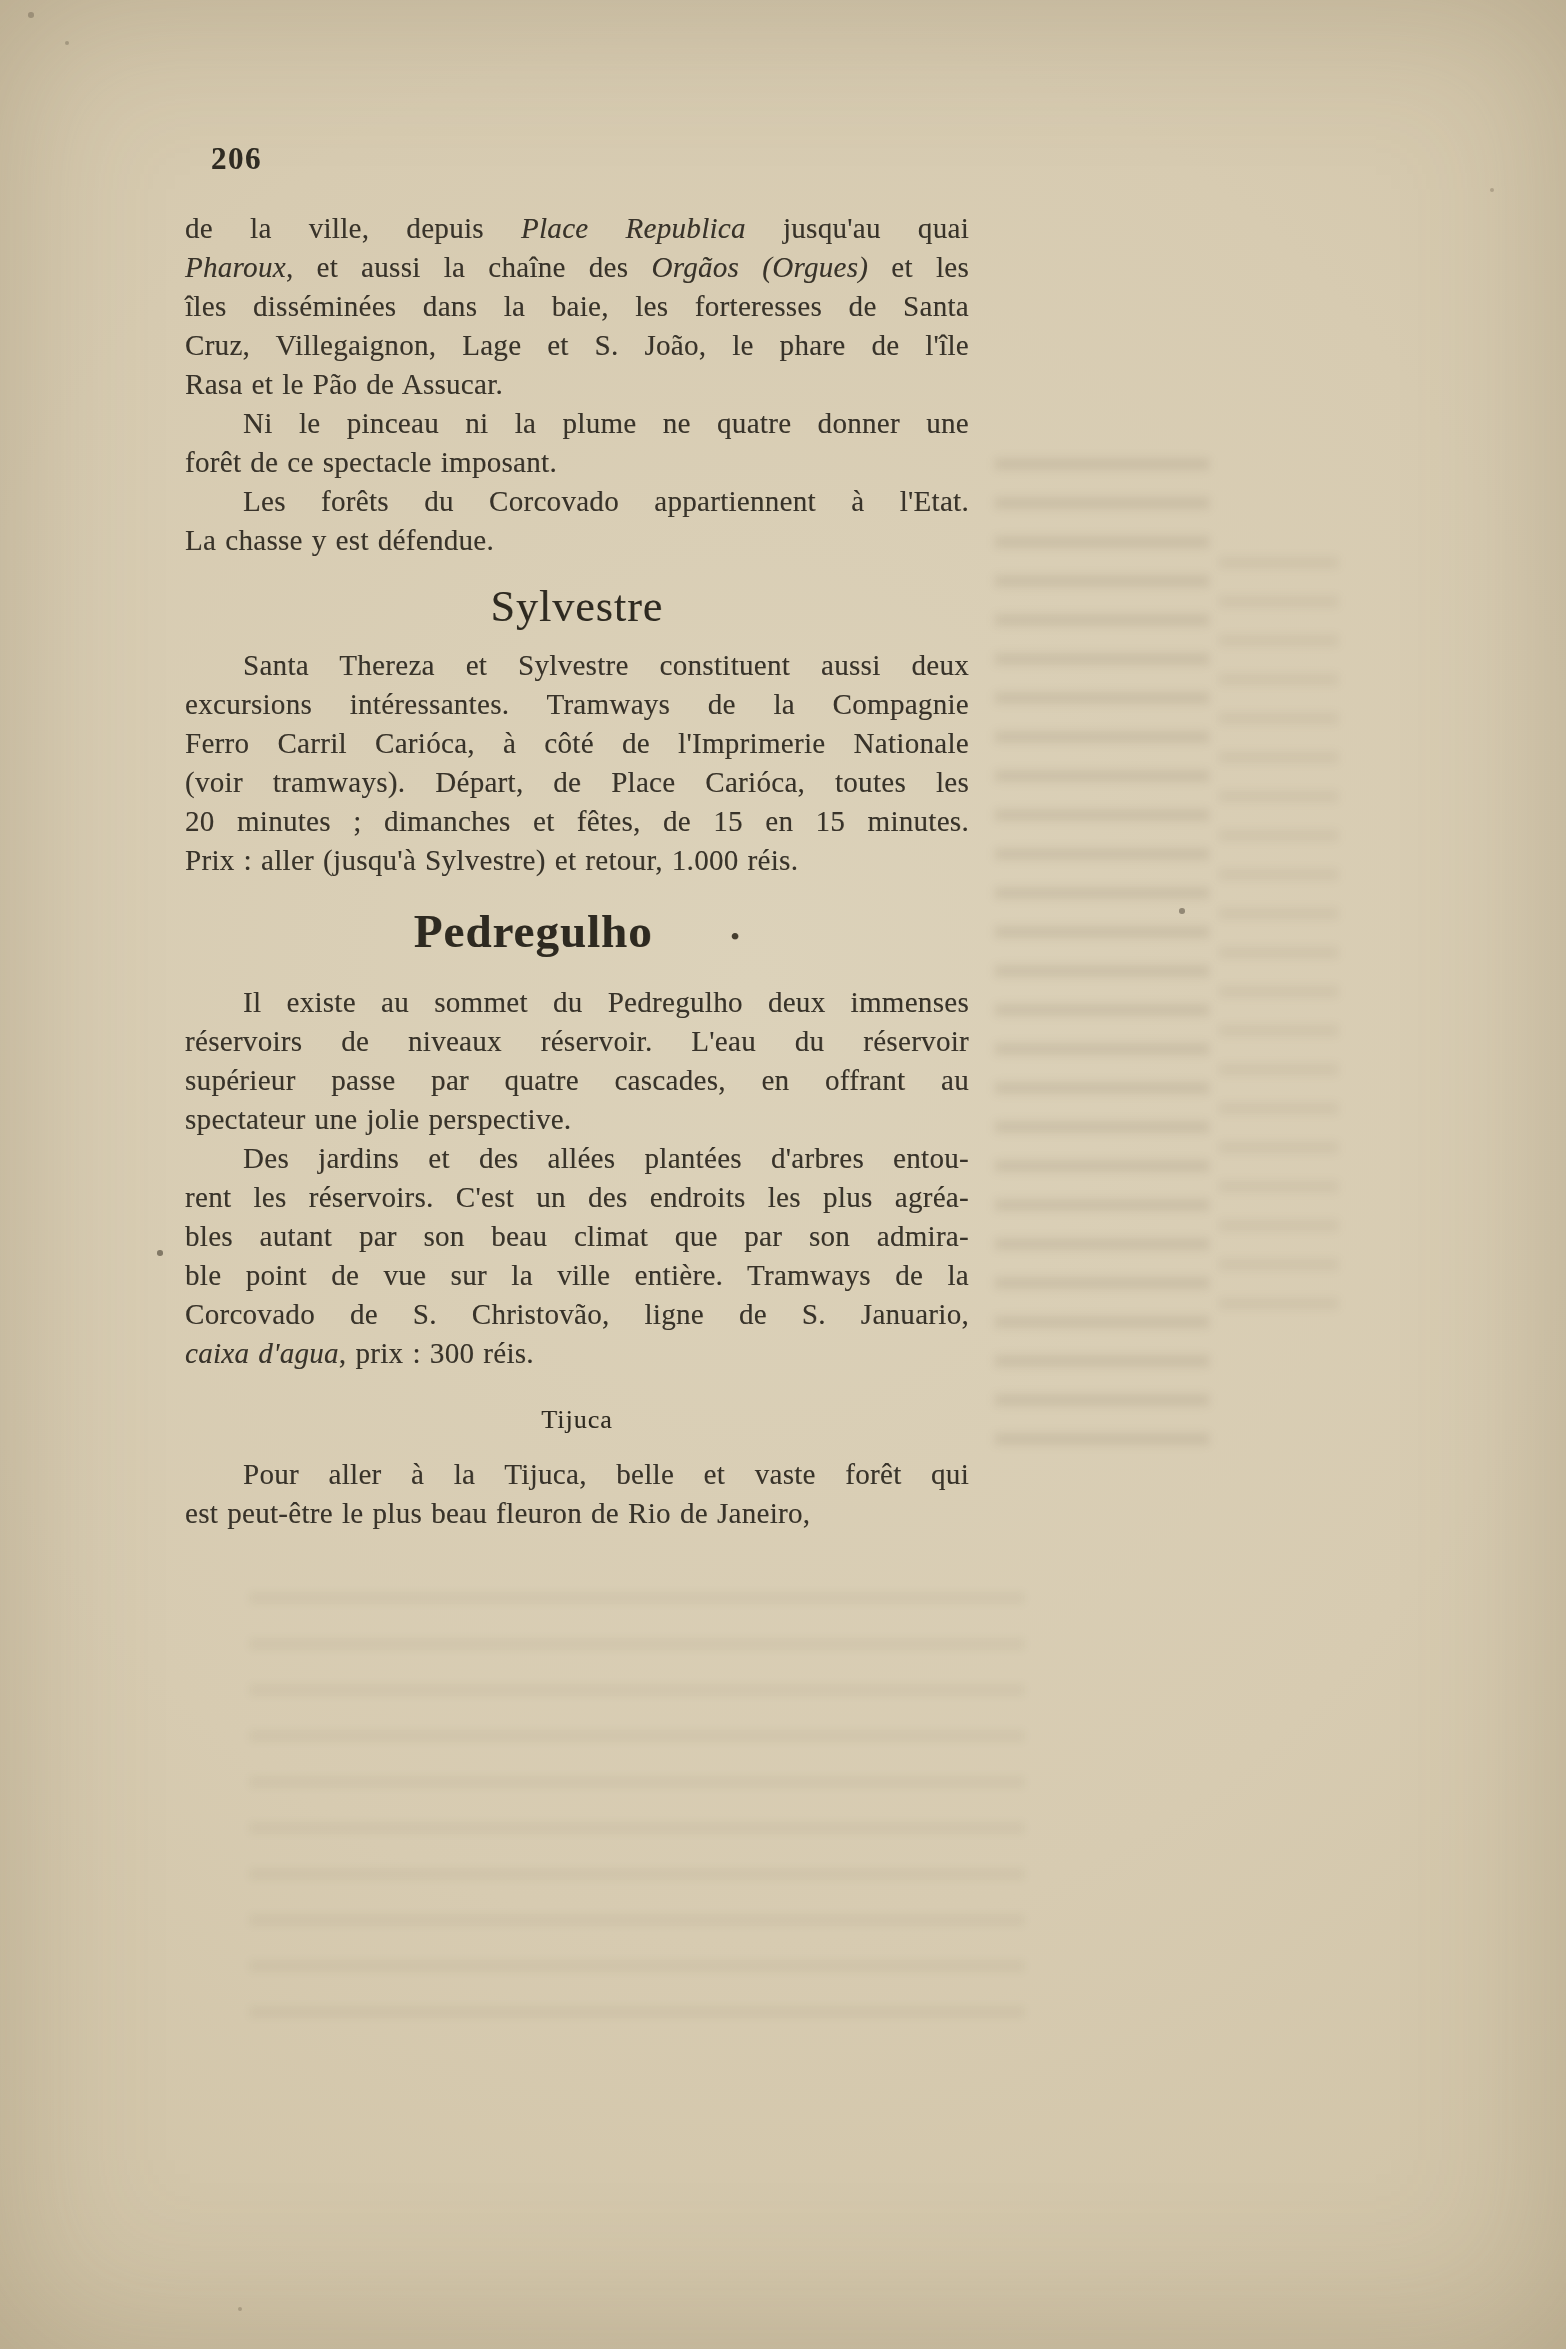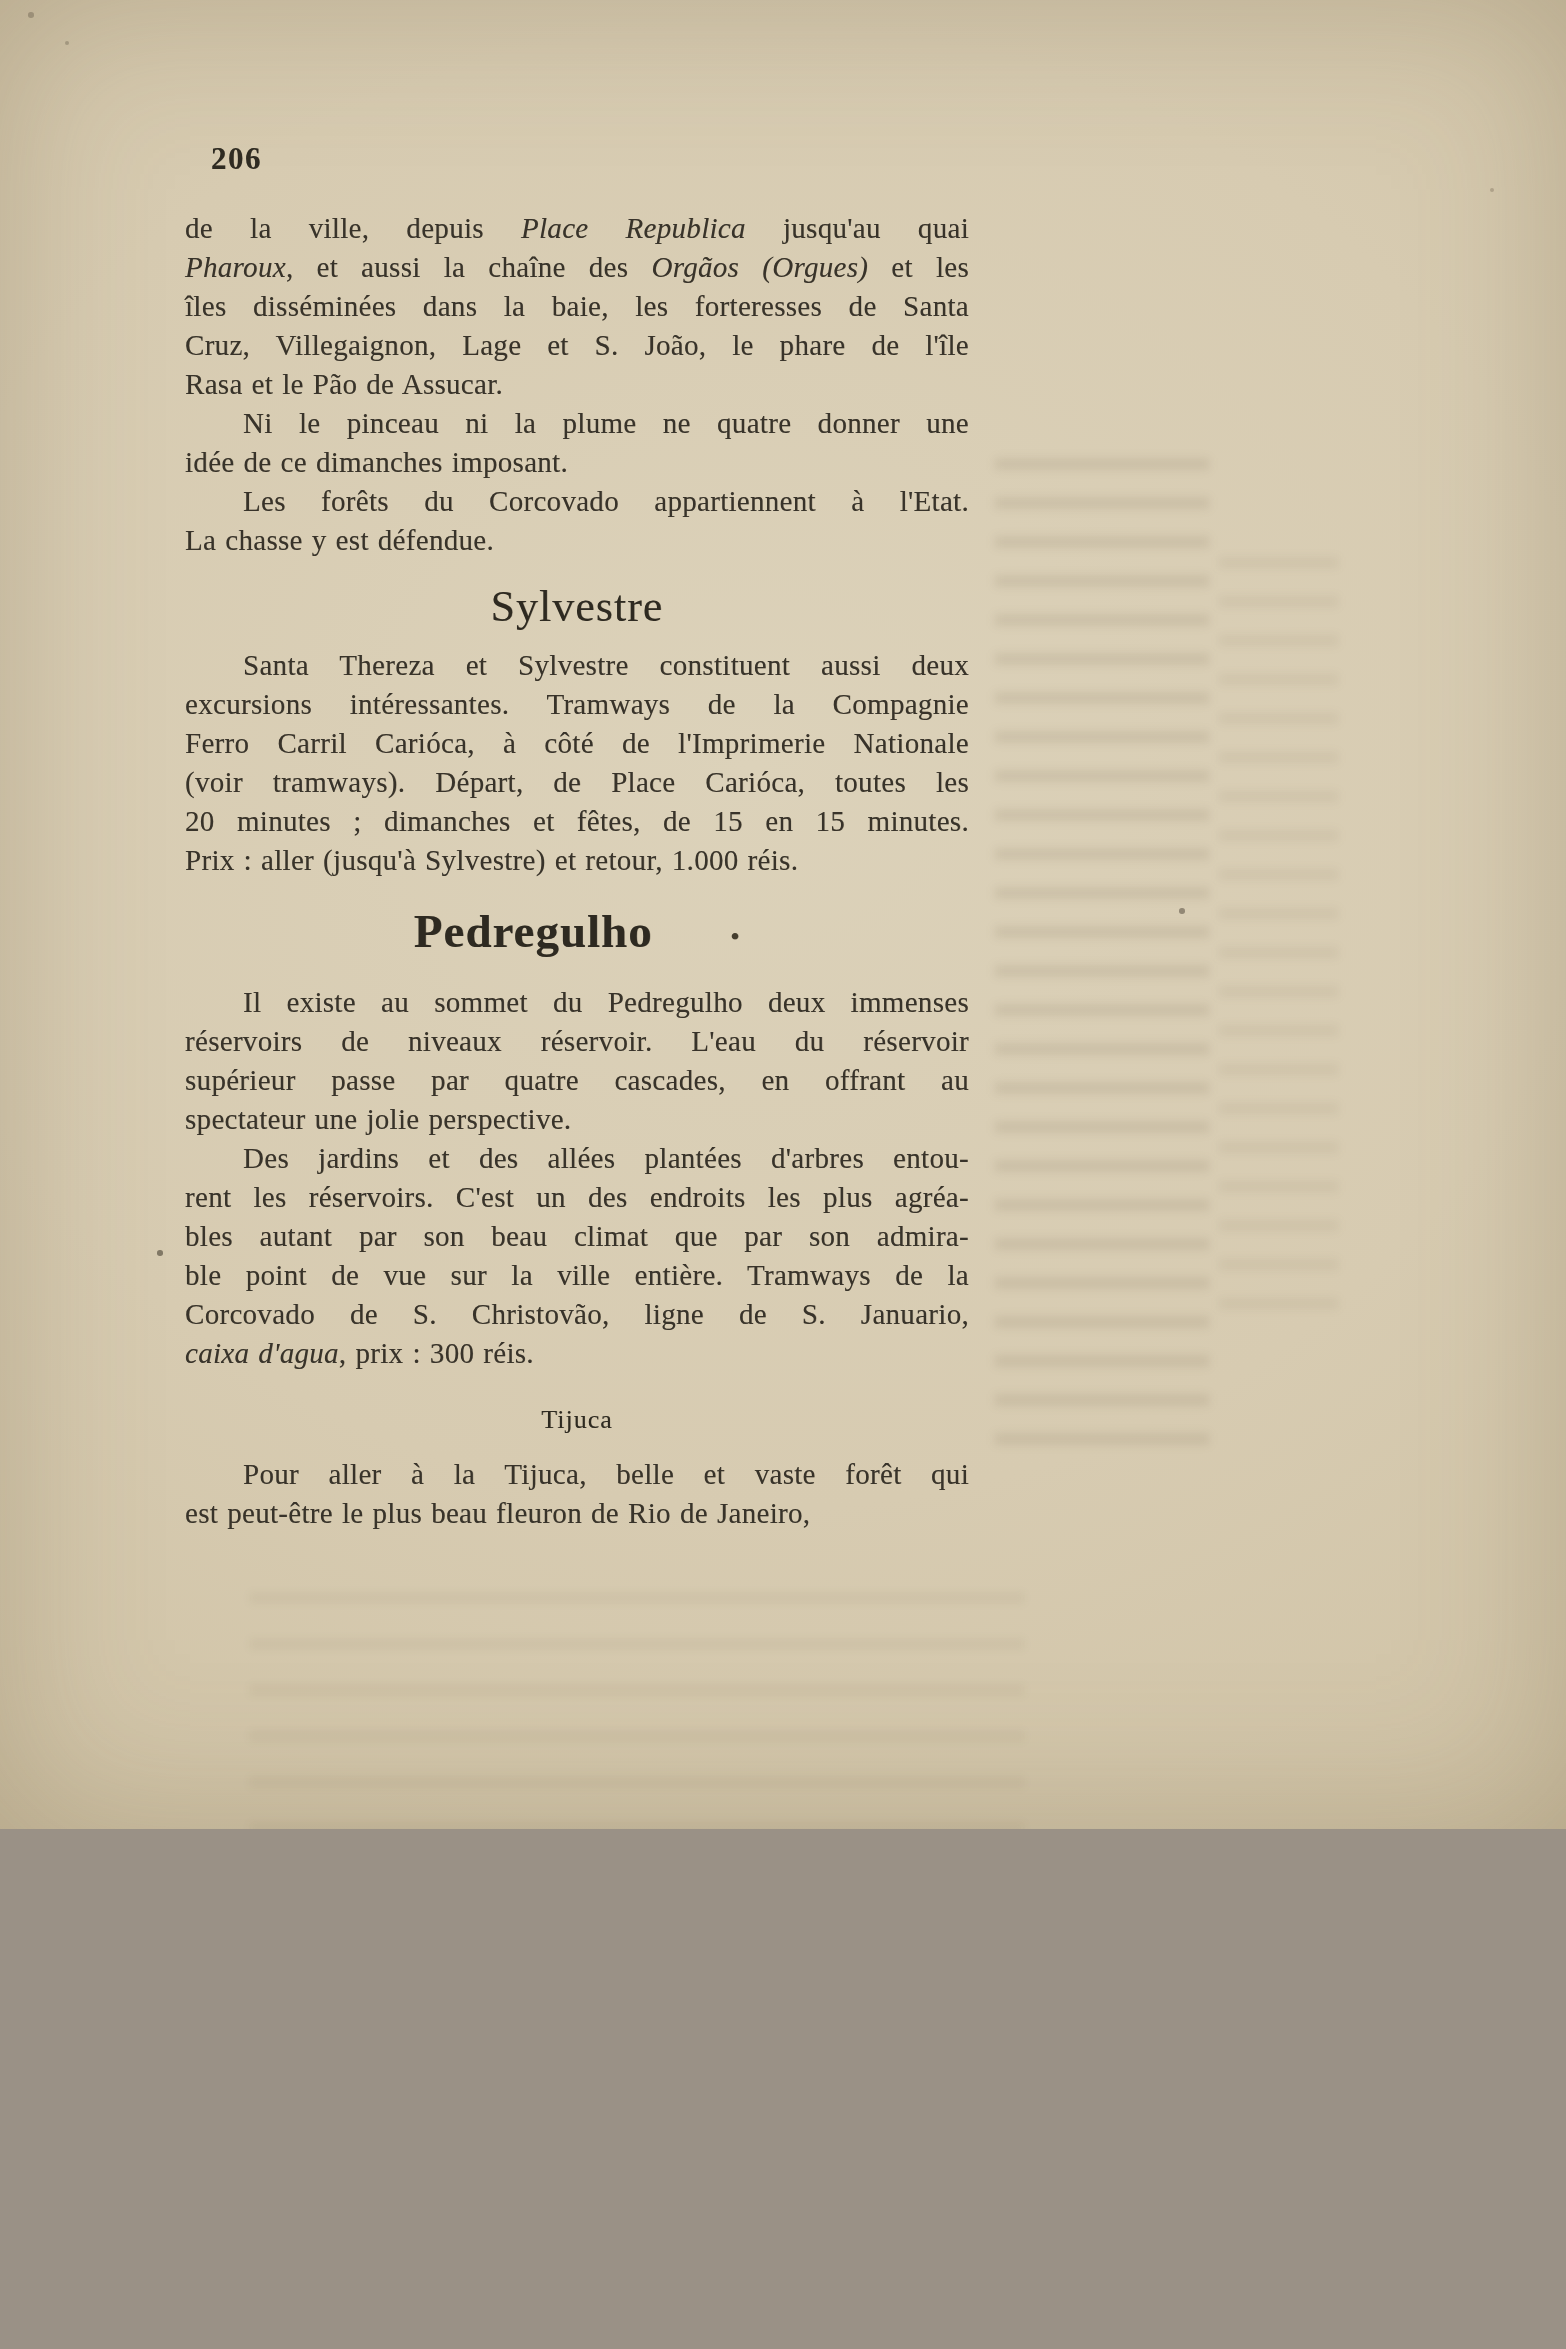--- a/index.html
+++ b/index.html
@@ -3,21 +3,21 @@
 <meta charset="utf-8">
 <style>
   html, body {
     margin: 0;
     padding: 0;
     background: #9a9186;
   }
   .page {
     position: relative;
     width: 1566px;
-    height: 1829px;
+    height: 2349px;
     overflow: hidden;
     background: radial-gradient(120% 90% at 48% 42%,
         #dcd2ba 0%, #d7cbb1 45%, #d0c3a6 75%, #c3b594 100%);
     box-shadow: inset 0 0 159px rgba(115, 98, 68, 0.30);
     font-family: "Liberation Serif", "DejaVu Serif", serif;
     color: #38332a;
     text-decoration: underline;
   }
 
   
@@ -112,21 +112,21 @@
     <div class="para">
         <div class="line"><span>de la ville, depuis </span><span class="it">Place Republica</span><span> jusqu'au quai</span></div>
         <div class="line"><span class="it">Pharoux</span><span>, et aussi la chaîne des </span><span class="it">Orgãos</span><span> </span><span class="it">(Orgues)</span><span> et les</span></div>
         <div class="line"><span>îles disséminées dans la baie, les forteresses de Santa</span></div>
         <div class="line"><span>Cruz, Villegaignon, Lage et S. João, le phare de l'île</span></div>
         <div class="line"><span>Rasa et le Pão de Assucar.</span></div>
       </div>
 
     <div class="para indent">
         <div class="line"><span>Ni le pinceau ni la plume ne quatre donner une</span></div>
-        <div class="line"><span>idée de ce dimanches imposant.</span></div>
+        <div class="line"><span>forêt de ce spectacle imposant.</span></div>
       </div>
 
     <div class="para indent">
         <div class="line"><span>Les forêts du Corcovado appartiennent à l'Etat.</span></div>
         <div class="line"><span>La chasse y est défendue.</span></div>
       </div>
 
     <h2 class="heading h-syl">Sylvestre</h2>
 
     <div class="para indent">

